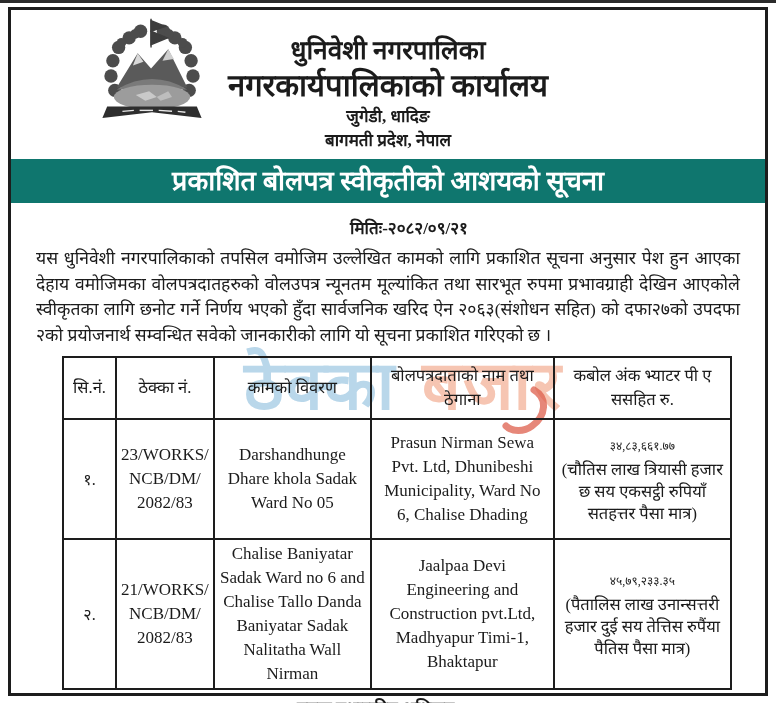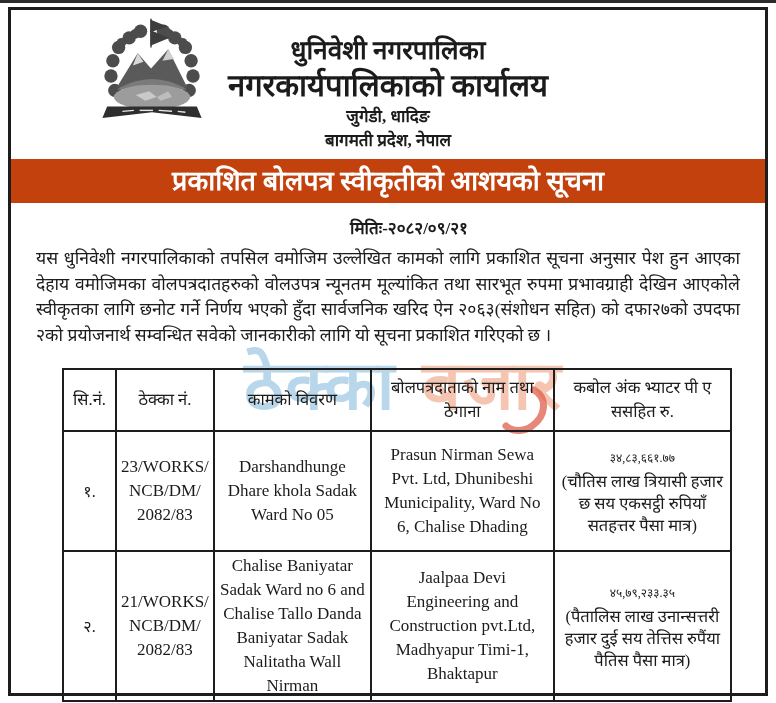--- a/index.html
+++ b/index.html
@@ -34,35 +34,35 @@
     position:absolute; left:79px; top:6px; width:124px; height:122px;
   }
   .org-name {
     font-size:26px; font-weight:bold; line-height:32px;
     font-family:"Liberation Serif","DejaVu Sans",serif;
   }
   .office-name { font-size:31px; font-weight:bold; line-height:38px; }
   .addr { font-size:17px; font-weight:bold; line-height:24px; }
 
   .banner {
-    margin-top:6px; background:#c2410c; color:#ffffff;
+    margin-top:6px; background:#0f766e; color:#ffffff;
     text-align:center; font-size:27px; font-weight:bold;
     height:44px; line-height:44px;
   }
 
   .date-line { text-align:center; font-size:17px; font-weight:bold; margin-top:13px;padding-left:42px; }
 
   .body-par {
     margin-top:7px; padding:0 25px; text-align:justify;
     font-size:17.5px; line-height:25.5px;
   }
 
   table.tender {
     border-collapse:collapse; table-layout:fixed;
-    margin-top:20px; margin-left:51px; background:transparent;
+    margin-top:8px; margin-left:51px; background:transparent;
   }
   table.tender th, table.tender td {
     border:2px solid #1d1d1d; text-align:center; vertical-align:middle;
     padding:2px 4px; background:transparent;
   }
   table.tender th { font-size:16.5px; font-weight:normal; line-height:24px; }
   tr.hdr { height:62px; }
   tr.r1 { height:120px; }
   tr.r2 { height:136px; }
   .eng { font-family:"Liberation Serif",serif; font-size:17px; line-height:24px; }

